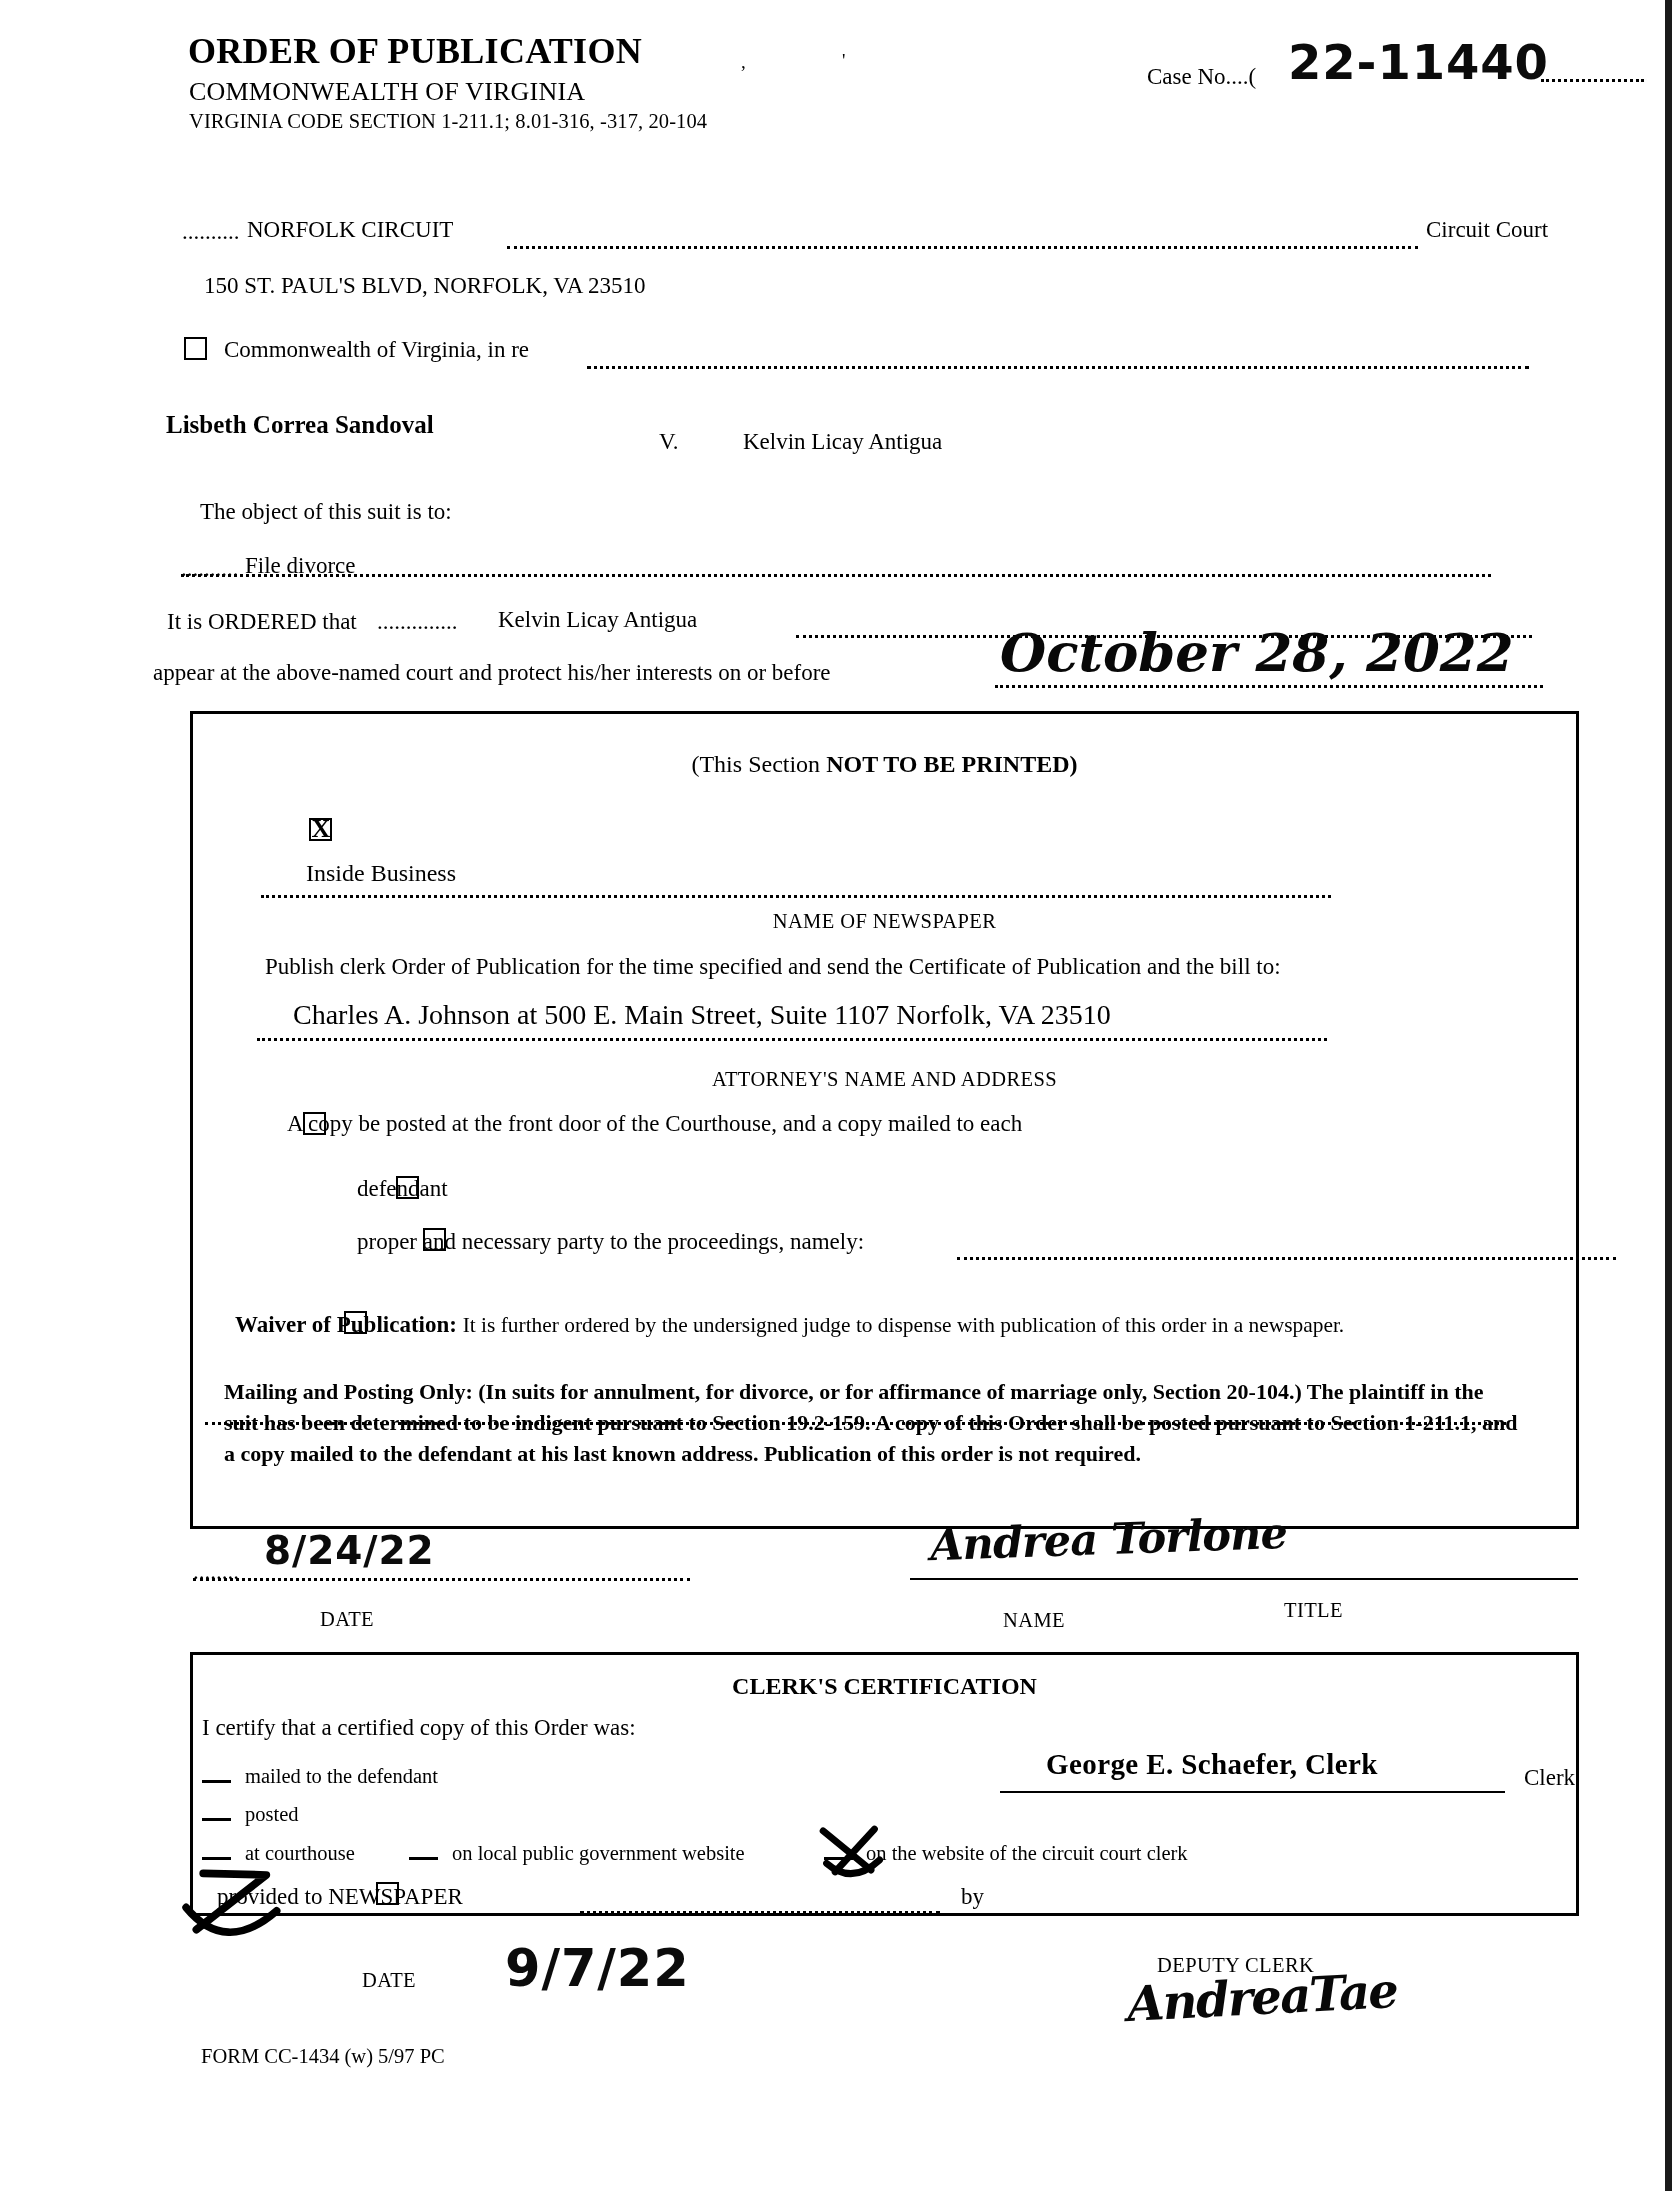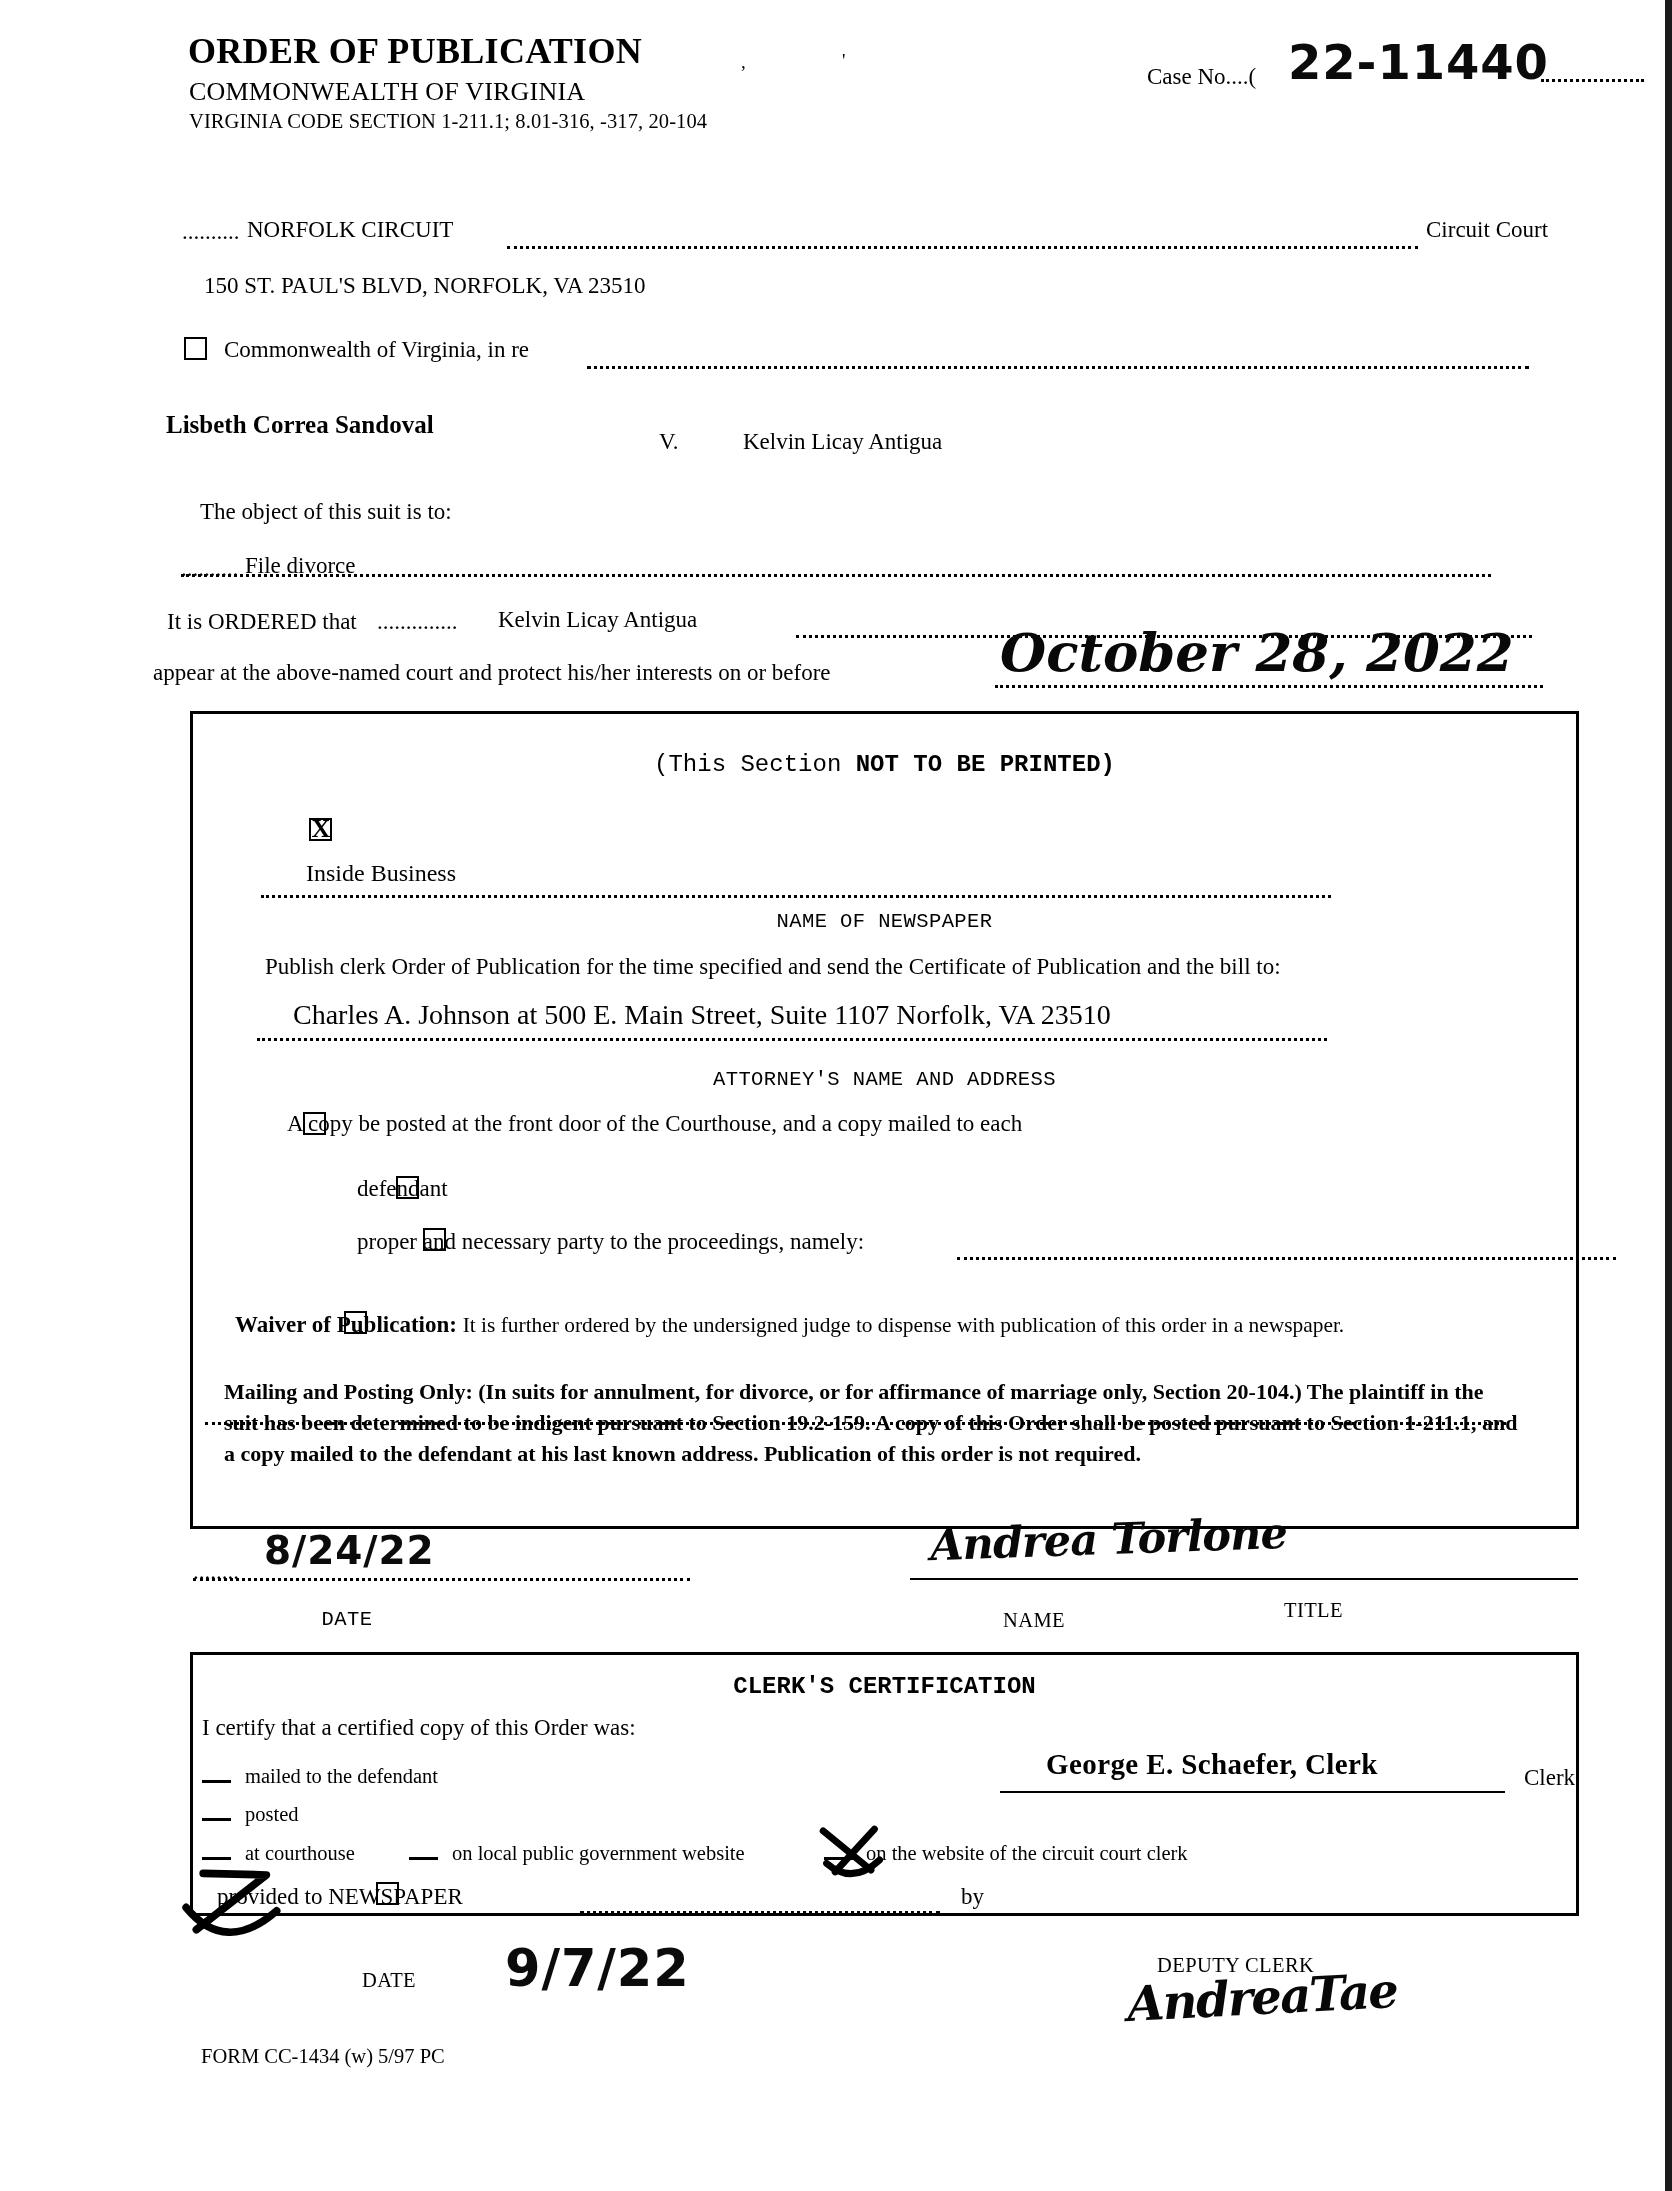--- a/index.html
+++ b/index.html
@@ -113,21 +113,21 @@
 
   
   .blank-us {
     display: inline-block;
     border-bottom: 3.4px solid #000;
     width: 29px;
     vertical-align: bottom;
     height: 16.3px;
   }
 
-  .center { text-align: center; font-family: Liberation Mono, monospace; }
+  .center { text-align: center; }
 
   svg.ink { position: absolute; overflow: visible; }
 </style>
 </head>
 <body>
 
 <div id="page">
 
   
   <div class="abs title-main" style="left:188px; top:33px;">ORDER OF PUBLICATION</div>

